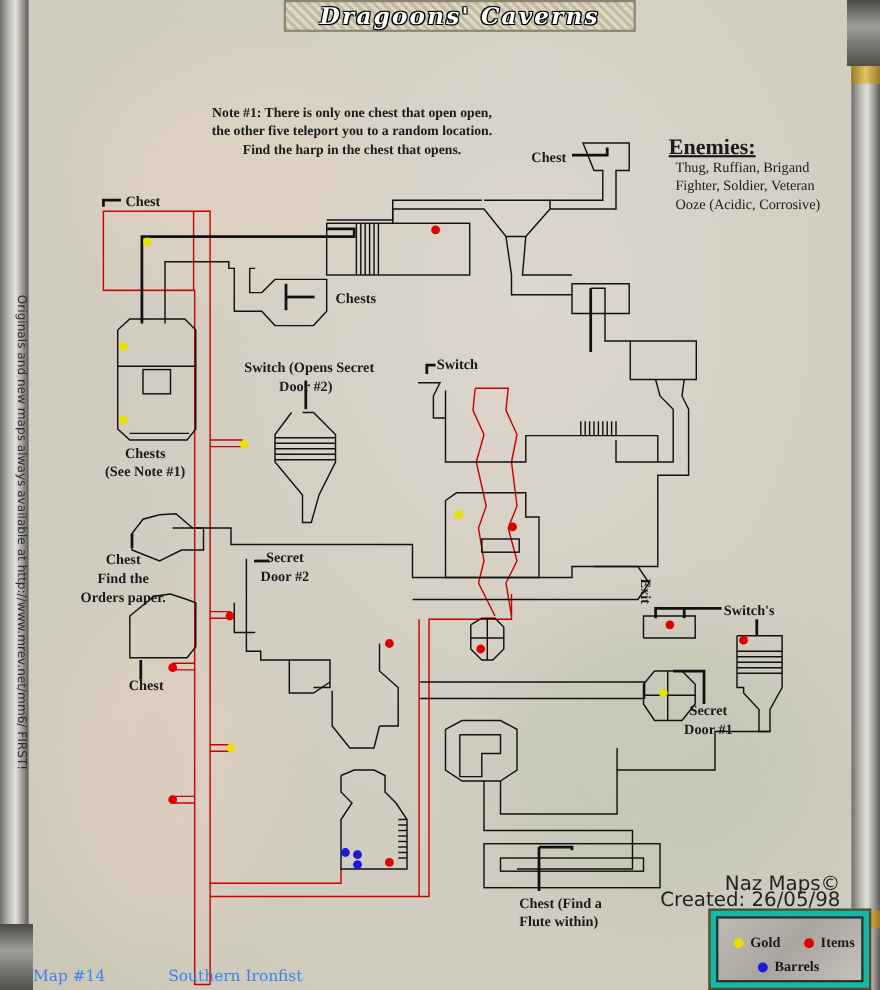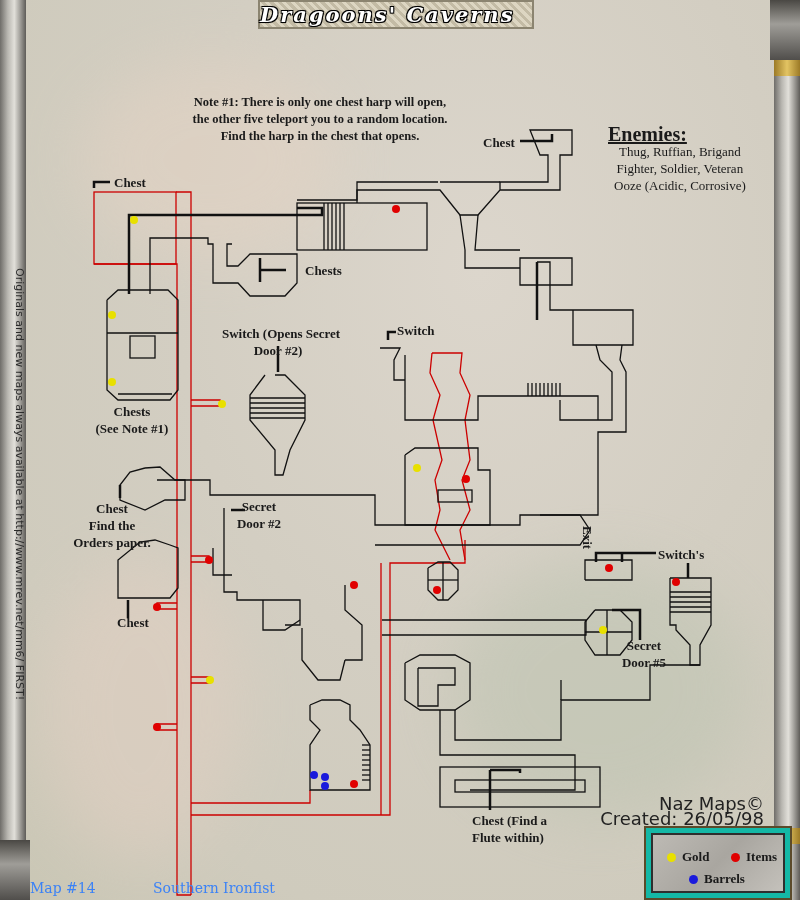--- a/index.html
+++ b/index.html
@@ -7,32 +7,32 @@
          font-family:"Liberation Serif", serif; color:#1a1a1a;
          background: radial-gradient(ellipse at 60% 30%, #dcd6cc 0%, #d3cec2 45%, #cfcbbd 75%, #c9c6b4 100%); }
   .bg-blotch { position:absolute; border-radius:50%; filter:blur(30px); opacity:0.45; }
   .pillar { position:absolute; top:0; width:26px; height:900px;
             background: linear-gradient(90deg, #6f6d69 0%, #b9b7b1 30%, #e2e0da 55%, #9a9893 80%, #5e5c58 100%); }
   .pillar.left { left:0; }
   .pillar.right { right:0; }
   .pillar .cap { position:absolute; left:-4px; width:34px; height:36px;
                  background: linear-gradient(180deg,#4a4844,#9f9d98 40%,#504e4b); }
   .pillar .gold { position:absolute; left:0; width:26px; height:16px; background:linear-gradient(90deg,#9c7a26,#e3c463,#9c7a26); }
-  .title-banner { position:absolute; left:258px; top:0; width:276px; height:29px;
+  .title-banner { position:absolute; left:258px; top:0; width:320px; height:29px;
                   background: repeating-linear-gradient(45deg,#c3bba5 0 3px,#ddd6c2 3px 6px);
-                  border:2px solid #8b8470; box-sizing:border-box; display:flex; align-items:center; justify-content:flex-start; }
+                  border:2px solid #8b8470; box-sizing:border-box; display:flex; align-items:center; justify-content:center; }
   .title-banner span { font-family:"DejaVu Serif", serif; font-style:italic; font-weight:bold; font-size:21px;
                        color:#fff; letter-spacing:2px;
                        text-shadow: -1px -1px 0 #000, 1px -1px 0 #000, -1px 1px 0 #000, 1px 1px 0 #000, 0 0 2px #000; }
   .note { position:absolute; left:130px; top:94px; width:380px; text-align:center; font-weight:bold; font-size:12.5px; line-height:17px; }
   .lbl { position:absolute; font-weight:bold; font-size:13px; line-height:17px; white-space:nowrap; }
   .lbl.center { text-align:center; }
   .enemies { position:absolute; left:608px; top:126px; font-size:13px; line-height:17px; }
   .enemies .hd { font-weight:bold; text-decoration:underline; font-size:20px; }
-  .enemies .ln { padding-left:6px;text-align:center; }
+  .enemies .ln { padding-left:6px; }
   .side-text { position:absolute; left:10px; top:268px; width:450px; height:16px;
                transform-origin: 0 0; transform: rotate(90deg) translate(0,-16px);
                font-family:"DejaVu Sans", sans-serif; font-size:11px; color:#2b2b2b; white-space:nowrap; }
   .credit { position:absolute; right:36px; text-align:right; font-family:"DejaVu Sans", sans-serif; font-size:18px; color:#222; }
   .footer { position:absolute; bottom:4px; font-family:"DejaVu Serif", serif; font-size:14px; color:#3b82f6; }
   .legend { position:absolute; left:644px; top:826px; width:148px; height:74px; box-sizing:border-box;
             border:2px solid #5b4a2a; background:#14b8a6; padding:5px; }
   .legend .inner { width:100%; height:100%; box-sizing:border-box; border:2px solid #2e2e2e;
                    background: linear-gradient(135deg,#bdbab4,#a9a6a0 50%,#c4c1bb); position:relative; }
   .legend .item { position:absolute; font-weight:bold; font-size:13px; display:flex; align-items:center; gap:6px; }
@@ -56,21 +56,21 @@
     <div class="cap" style="top:0;height:60px;"></div>
     <div class="gold" style="top:60px;"></div>
     <div class="gold" style="top:828px;"></div>
   </div>
 
 <div class="title-banner">
   <span>Dragoons' Caverns</span>
 </div>
 
 <div class="note">
-  <div>Note #1:  There is only one chest harp will open,</div>
+  <div>Note #1:  There is only one chest that open open,</div>
   <div>the other five teleport you to a random location.</div>
   <div>Find the harp in the chest that opens.</div>
 </div>
 
 <div class="enemies">
   <div class="hd">Enemies:</div>
   <div class="ln">Thug, Ruffian, Brigand</div>
   <div class="ln">Fighter, Soldier, Veteran</div>
   <div class="ln">Ooze (Acidic, Corrosive)</div>
 </div>
@@ -246,21 +246,21 @@
 </div>
 <div class="lbl center" style="left:236px;top:498px;width:46px;">
   <div>Secret</div>
   <div>Door #2</div>
 </div>
 <div class="lbl" style="left:117px;top:614px;">Chest</div>
 <div class="lbl" style="left:596px;top:526px;transform:rotate(90deg);transform-origin:0 0;">Exit</div>
 <div class="lbl" style="left:658px;top:546px;">Switch's</div>
 <div class="lbl center" style="left:617px;top:637px;width:54px;">
   <div>Secret</div>
-  <div>Door #5</div>
+  <div>Door #1</div>
 </div>
 <div class="lbl" style="left:472px;top:812px;">
   <div>Chest (Find a</div>
   <div>Flute within)</div>
 </div>
 
 <div class="credit" style="top:793px;">Naz Maps©</div>
 <div class="credit" style="top:808px;">Created: 26/05/98</div>
 
 <div class="footer" style="left:30px;">Map #14</div>

